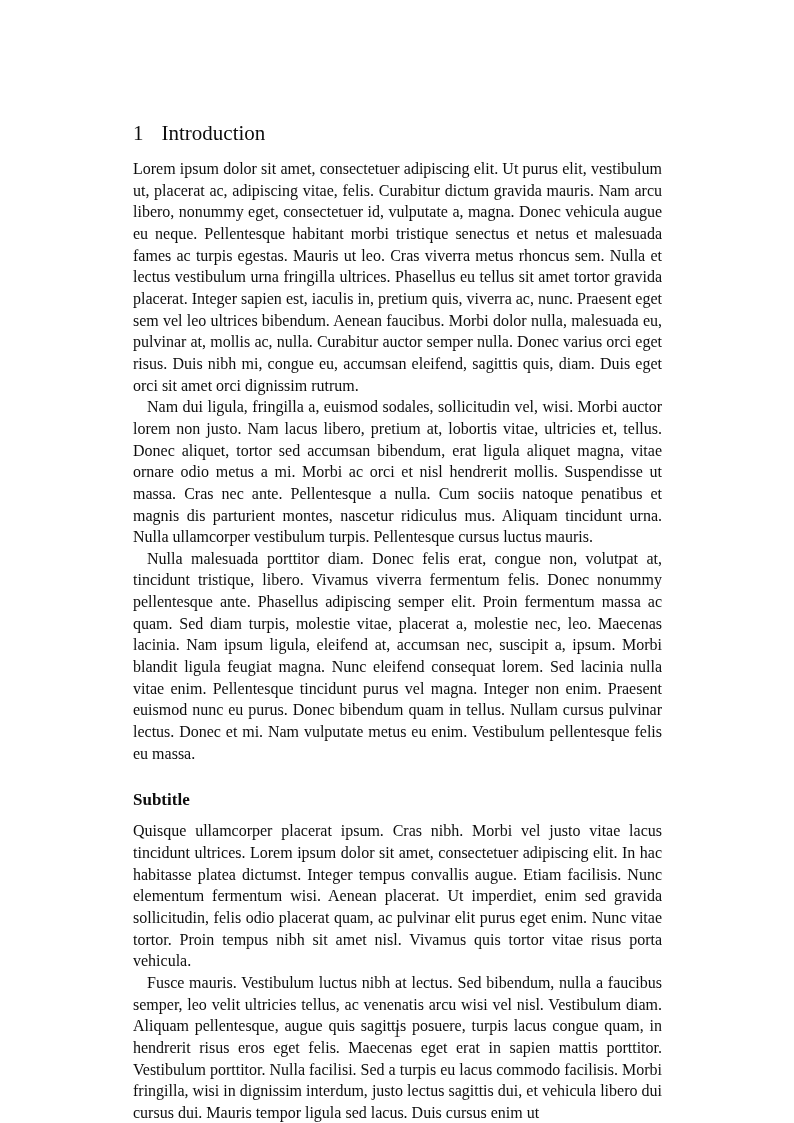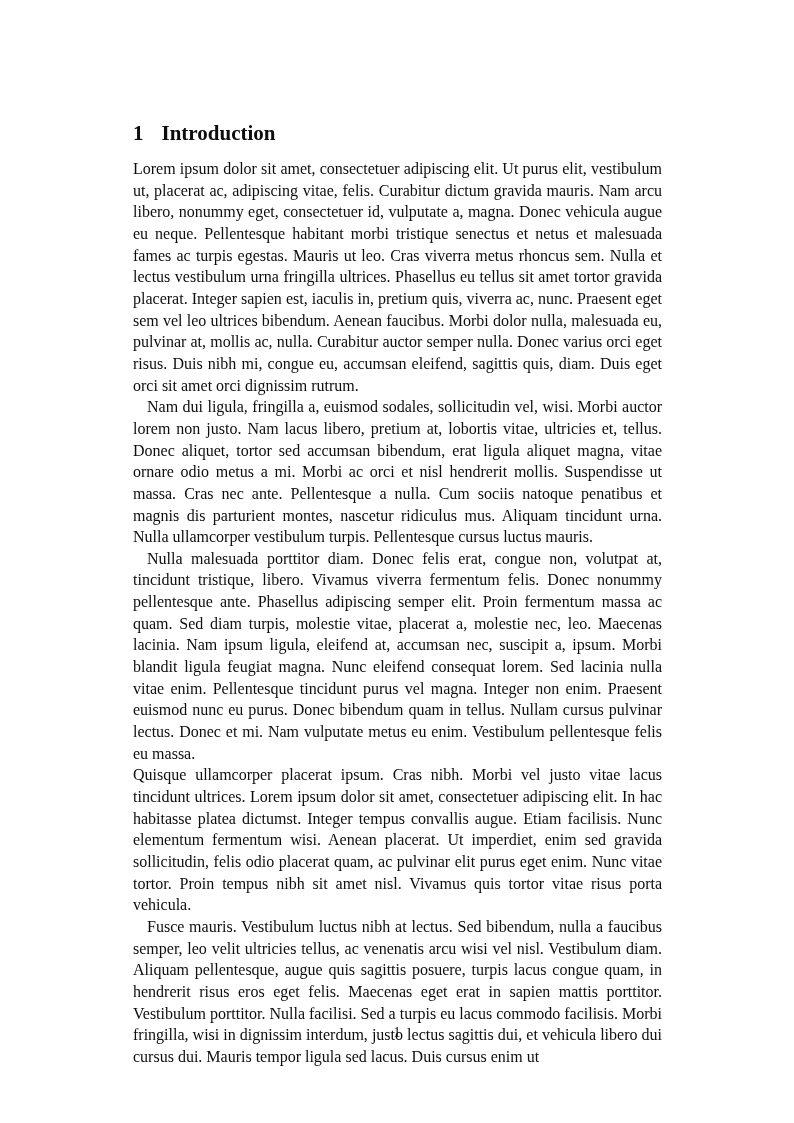--- a/index.html
+++ b/index.html
@@ -18,21 +18,21 @@
   }
   .content {
     position: absolute;
     left: 133px;
     top: 121px;
     width: 529px;
   }
   h1.section-heading {
     font-size: 21px;
     line-height: 24px;
-    font-weight: bold;
+    font-weight: normal;
     margin: 0 0 13px 0;
     padding: 0;
     letter-spacing: 0;
   }
   h1.section-heading .sec-num {
     display: inline-block;
     margin-right: 18px;
   }
   p.body-par {
     font-size: 16px;
@@ -71,20 +71,21 @@
   <div class="content">
 
     <h1 class="section-heading"><span class="sec-num">1</span><span>Introduction</span></h1>
 
     <p class="body-par">Lorem ipsum dolor sit amet, consectetuer adipiscing elit. Ut purus elit, vestibulum ut, placerat ac, adipiscing vitae, felis. Curabitur dictum gravida mauris. Nam arcu libero, nonummy eget, consectetuer id, vulputate a, magna. Donec vehicula augue eu neque. Pellentesque habitant morbi tristique senectus et netus et malesuada fames ac turpis egestas. Mauris ut leo. Cras viverra metus rhoncus sem. Nulla et lectus vestibulum urna fringilla ultrices. Phasellus eu tellus sit amet tortor gravida placerat. Integer sapien est, iaculis in, pretium quis, viverra ac, nunc. Praesent eget sem vel leo ultrices bibendum. Aenean faucibus. Morbi dolor nulla, malesuada eu, pulvinar at, mollis ac, nulla. Curabitur auctor semper nulla. Donec varius orci eget risus. Duis nibh mi, congue eu, accumsan eleifend, sagittis quis, diam. Duis eget orci sit amet orci dignissim rutrum.</p>
 
     <p class="body-par indent">Nam dui ligula, fringilla a, euismod sodales, sollicitudin vel, wisi. Morbi auctor lorem non justo. Nam lacus libero, pretium at, lobortis vitae, ultricies et, tellus. Donec aliquet, tortor sed accumsan bibendum, erat ligula aliquet magna, vitae ornare odio metus a mi. Morbi ac orci et nisl hendrerit mollis. Suspendisse ut massa. Cras nec ante. Pellentesque a nulla. Cum sociis natoque penatibus et magnis dis parturient montes, nascetur ridiculus mus. Aliquam tincidunt urna. Nulla ullamcorper vestibulum turpis. Pellentesque cursus luctus mauris.</p>
 
     <p class="body-par indent">Nulla malesuada porttitor diam. Donec felis erat, congue non, volutpat at, tincidunt tristique, libero. Vivamus viverra fermentum felis. Donec nonummy pellentesque ante. Phasellus adipiscing semper elit. Proin fermentum massa ac quam. Sed diam turpis, molestie vitae, placerat a, molestie nec, leo. Maecenas lacinia. Nam ipsum ligula, eleifend at, accumsan nec, suscipit a, ipsum. Morbi blandit ligula feugiat magna. Nunc eleifend consequat lorem. Sed lacinia nulla vitae enim. Pellentesque tincidunt purus vel magna. Integer non enim. Praesent euismod nunc eu purus. Donec bibendum quam in tellus. Nullam cursus pulvinar lectus. Donec et mi. Nam vulputate metus eu enim. Vestibulum pellentesque felis eu massa.</p>
 
+    <h2 class="subsection-heading">Subtitle</h2>
 
     <p class="body-par">Quisque ullamcorper placerat ipsum. Cras nibh. Morbi vel justo vitae lacus tincidunt ultrices. Lorem ipsum dolor sit amet, consectetuer adipiscing elit. In hac habitasse platea dictumst. Integer tempus convallis augue. Etiam facilisis. Nunc elementum fermentum wisi. Aenean placerat. Ut imperdiet, enim sed gravida sollicitudin, felis odio placerat quam, ac pulvinar elit purus eget enim. Nunc vitae tortor. Proin tempus nibh sit amet nisl. Vivamus quis tortor vitae risus porta vehicula.</p>
 
     <p class="body-par indent">Fusce mauris. Vestibulum luctus nibh at lectus. Sed bibendum, nulla a faucibus semper, leo velit ultricies tellus, ac venenatis arcu wisi vel nisl. Vestibulum diam. Aliquam pellentes­que, augue quis sagittis posuere, turpis lacus congue quam, in hendrerit risus eros eget felis. Maecenas eget erat in sapien mattis porttitor. Vestibulum porttitor. Nulla facilisi. Sed a turpis eu lacus commodo facilisis. Morbi fringilla, wisi in dignissim interdum, justo lectus sagittis dui, et vehicula libero dui cursus dui. Mauris tempor ligula sed lacus. Duis cursus enim ut</p>
 
   </div>
 
   <div class="footer">
     <span>1</span>
   </div>

